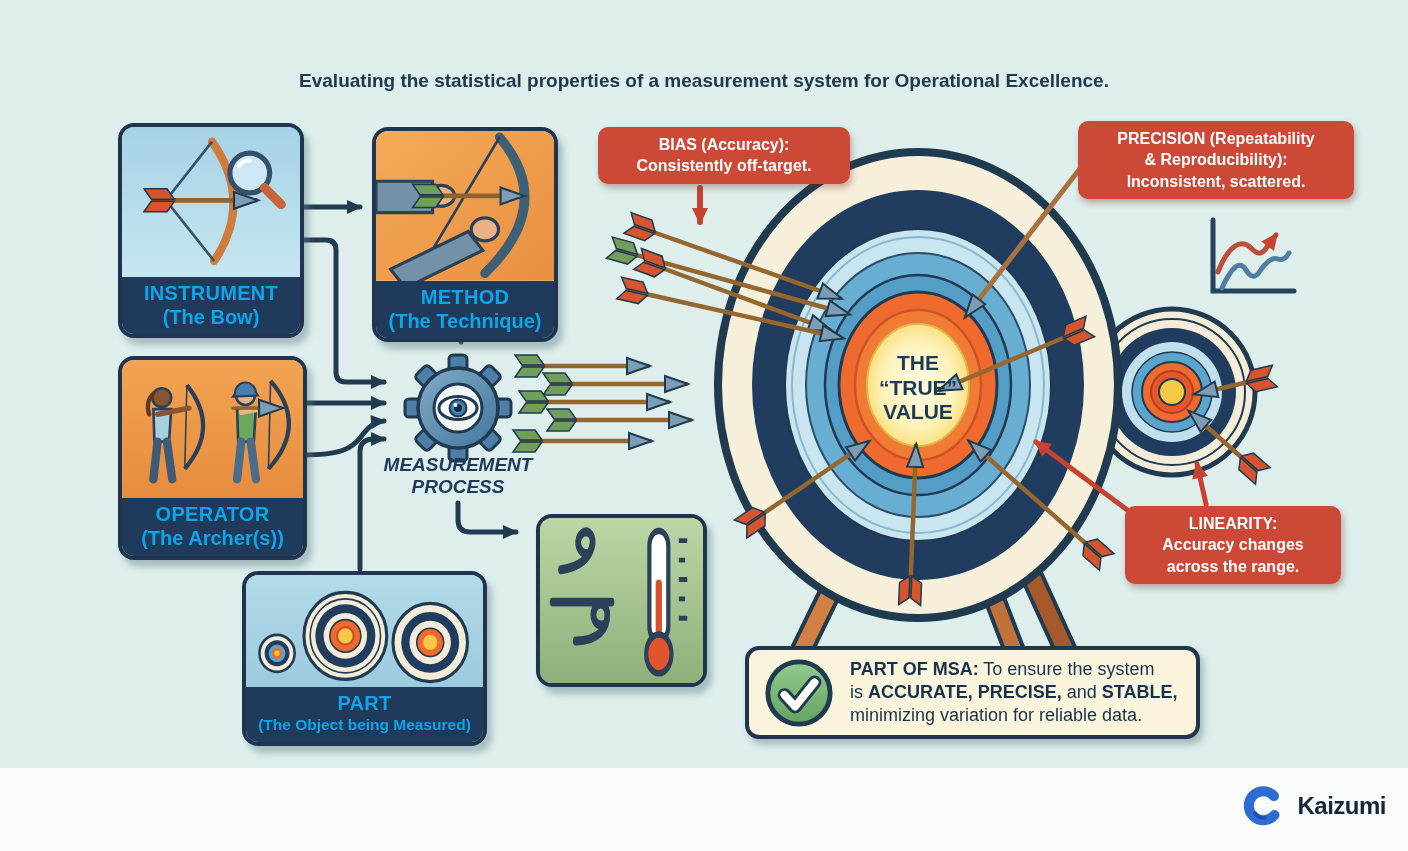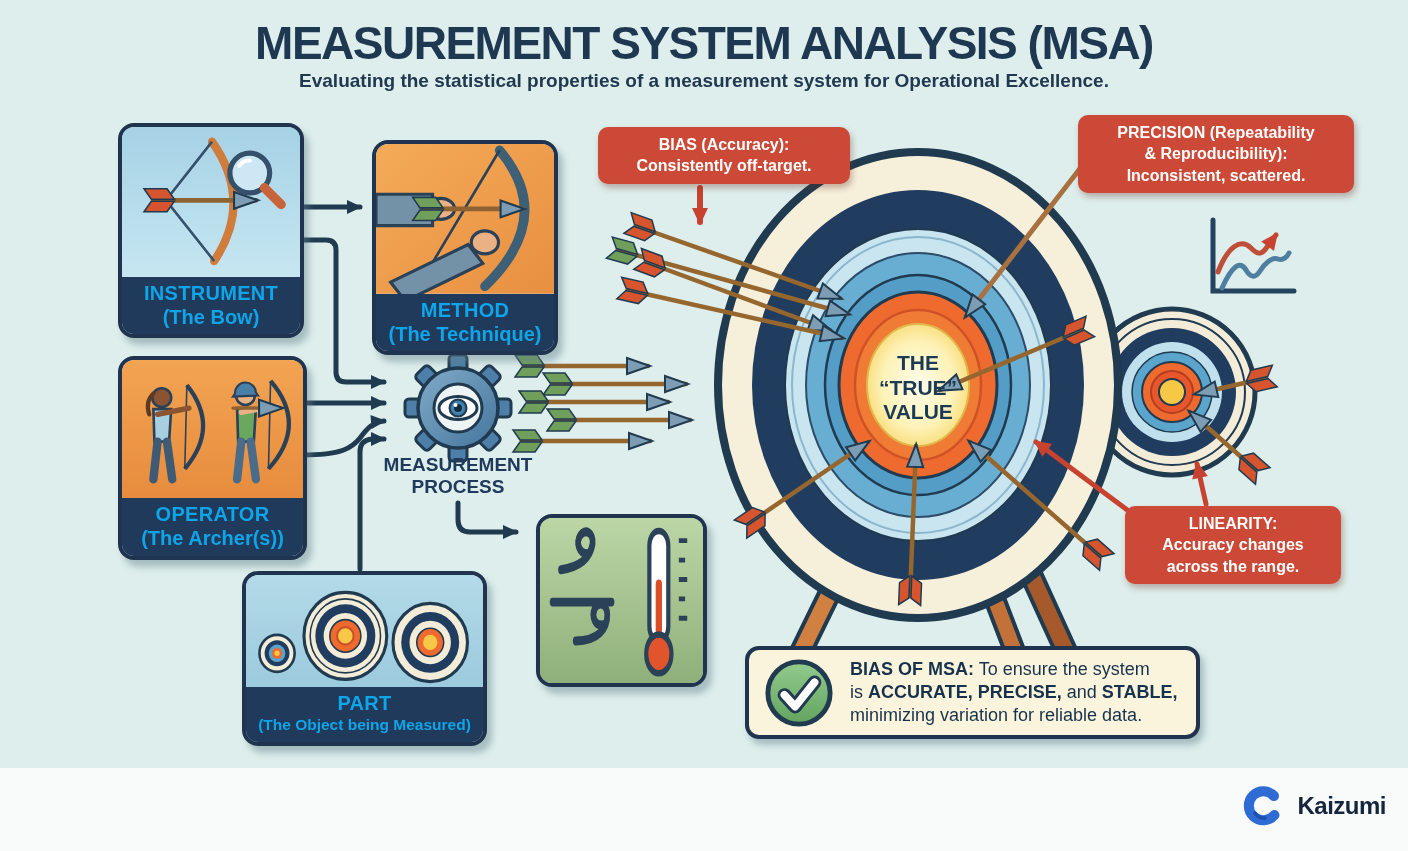--- a/index.html
+++ b/index.html
@@ -17,39 +17,39 @@
   .factor{position:absolute;z-index:2;border:4px solid #203450;border-radius:16px;
           overflow:hidden;display:flex;flex-direction:column;
           box-shadow:5px 7px 6px rgba(100,130,140,.45);background:#cfe5ee;}
   .factor .img{flex:1;display:block;}
   .factor .img svg{display:block;width:100%;height:100%;}
   .band{background:#203a5c;color:#0ea5e9;text-align:center;padding:5px 2px 8px;}
   .band .nm{display:block;font-size:20px;font-weight:800;letter-spacing:.3px;}
   .band .sb{display:block;font-size:20px;font-weight:600;margin-top:1px;}
 
   #box-instrument{left:118px;top:123px;width:178px;height:207px;}
-  #box-method{left:372px;top:140px;width:178px;height:207px;}
+  #box-method{left:372px;top:127px;width:178px;height:207px;}
   #box-operator{left:118px;top:356px;width:181px;height:196px;}
   #box-part{left:242px;top:571px;width:237px;height:167px;}
   #box-environment{left:536px;top:514px;width:163px;height:165px;}
   #box-part .band .sb{font-size:15.5px;}
 
   
   .callout{position:absolute;z-index:3;background:#cb4936;border-radius:10px;color:#fff;
            text-align:center;font-weight:700;font-size:16px;line-height:1.33;
            padding:7px 24px;box-shadow:2px 4px 6px rgba(110,45,35,.35);}
   .callout span{display:block;white-space:nowrap;}
   #callout-bias{left:598px;top:127px;width:204px;}
-  #callout-precision{left:1078px;top:115px;width:228px;}
+  #callout-precision{left:1078px;top:121px;width:228px;}
   #callout-linearity{left:1125px;top:506px;width:168px;}
 
   
   .proc-label{position:absolute;left:368px;top:454px;width:180px;z-index:2;text-align:center;
               font-size:19px;font-weight:800;color:#203a5c;line-height:1.18;}
-  .proc-label span{display:block;}
+  .proc-label span{display:block;font-style:italic;}
   .target-label{position:absolute;left:848px;top:351px;width:140px;z-index:2;text-align:center;
                 font-size:21px;font-weight:800;color:#1b3a55;line-height:1.17;}
   .target-label span{display:block;}
 
   
   .goal{position:absolute;left:745px;top:646px;width:455px;height:93px;z-index:2;
         background:#fbf4dd;border:4px solid #203450;border-radius:14px;
         display:flex;align-items:center;gap:15px;padding:0 12px 0 14px;box-sizing:border-box;
         box-shadow:4px 6px 6px rgba(100,130,140,.45);}
   .goal-text{font-size:18px;color:#17324c;line-height:1.26;font-weight:400;}
@@ -216,21 +216,20 @@
     </g>
 
     <g fill="none" stroke-linecap="round">
       <path d="M700 188 V222" stroke="#c8432f" stroke-width="6" marker-end="url(#mr)"></path>
       <path d="M1082 166 L966 316" stroke="#a9713f" stroke-width="5" marker-end="url(#hg)"></path>
       <path d="M1206 504 L1197 464" stroke="#c8432f" stroke-width="5" marker-end="url(#mr)"></path>
       <path d="M1130 512 L1036 442" stroke="#c8432f" stroke-width="5" marker-end="url(#mr)"></path>
     </g>
   </svg>
 
-  <div class="hdr-title">MEASUREMENT SYSTEM ANALYSIS (MSA)</div>
   <div class="hdr-sub">Evaluating the statistical properties of a measurement system for Operational Excellence.</div>
 
   <div class="factor" id="box-instrument">
     <div class="img">
       <svg viewBox="0 0 170 143" preserveAspectRatio="none">
         <rect width="170" height="143" fill="url(#gInst)"></rect>
         <path d="M86 14 Q126 71 88 128" fill="none" stroke="#cf7c3c" stroke-width="8" stroke-linecap="round"></path>
         <path d="M86 14 L42 70 L88 128" fill="none" stroke="#35506b" stroke-width="2.5"></path>
         <path d="M30 70 H128" fill="none" stroke="#8f6231" stroke-width="4.5" marker-start="url(#fr)" marker-end="url(#hg)" stroke-linecap="round"></path>
         <circle cx="122" cy="44" r="19" fill="#cfe9f4" fill-opacity="0.92" stroke="#35506b" stroke-width="5"></circle>
@@ -371,21 +370,21 @@
     <span>across the range.</span>
   </div>
 
   <div class="goal">
     <svg width="72" height="72" viewBox="0 0 74 74">
       <circle cx="37" cy="37" r="32" fill="url(#ggr)" stroke="#203a50" stroke-width="5"></circle>
       <path d="M22 39 L33 51 L53 26" fill="none" stroke="#203a50" stroke-width="14" stroke-linecap="round" stroke-linejoin="round"></path>
       <path d="M22 39 L33 51 L53 26" fill="none" stroke="#ffffff" stroke-width="8" stroke-linecap="round" stroke-linejoin="round"></path>
     </svg>
     <div class="goal-text">
-      <div><b>BIAS OF MSA:</b><span> To ensure the system</span></div>
+      <div><b>PART OF MSA:</b><span> To ensure the system</span></div>
       <div><span>is </span><b>ACCURATE, PRECISE,</b><span> and </span><b>STABLE,</b></div>
       <div><span>minimizing variation for reliable data.</span></div>
     </div>
   </div>
 
   <div class="footer">
     <div class="brand">
       <svg width="44" height="44" viewBox="0 0 44 44">
         <path d="M33 12 A14.5 14.5 0 1 0 33.5 31" fill="none" stroke="#2e6bd3" stroke-width="10" stroke-linecap="round"></path>
         <path d="M14 29 A11 11 0 0 0 24 34" fill="none" stroke="#1d4fb0" stroke-width="3.5" stroke-linecap="round"></path>

